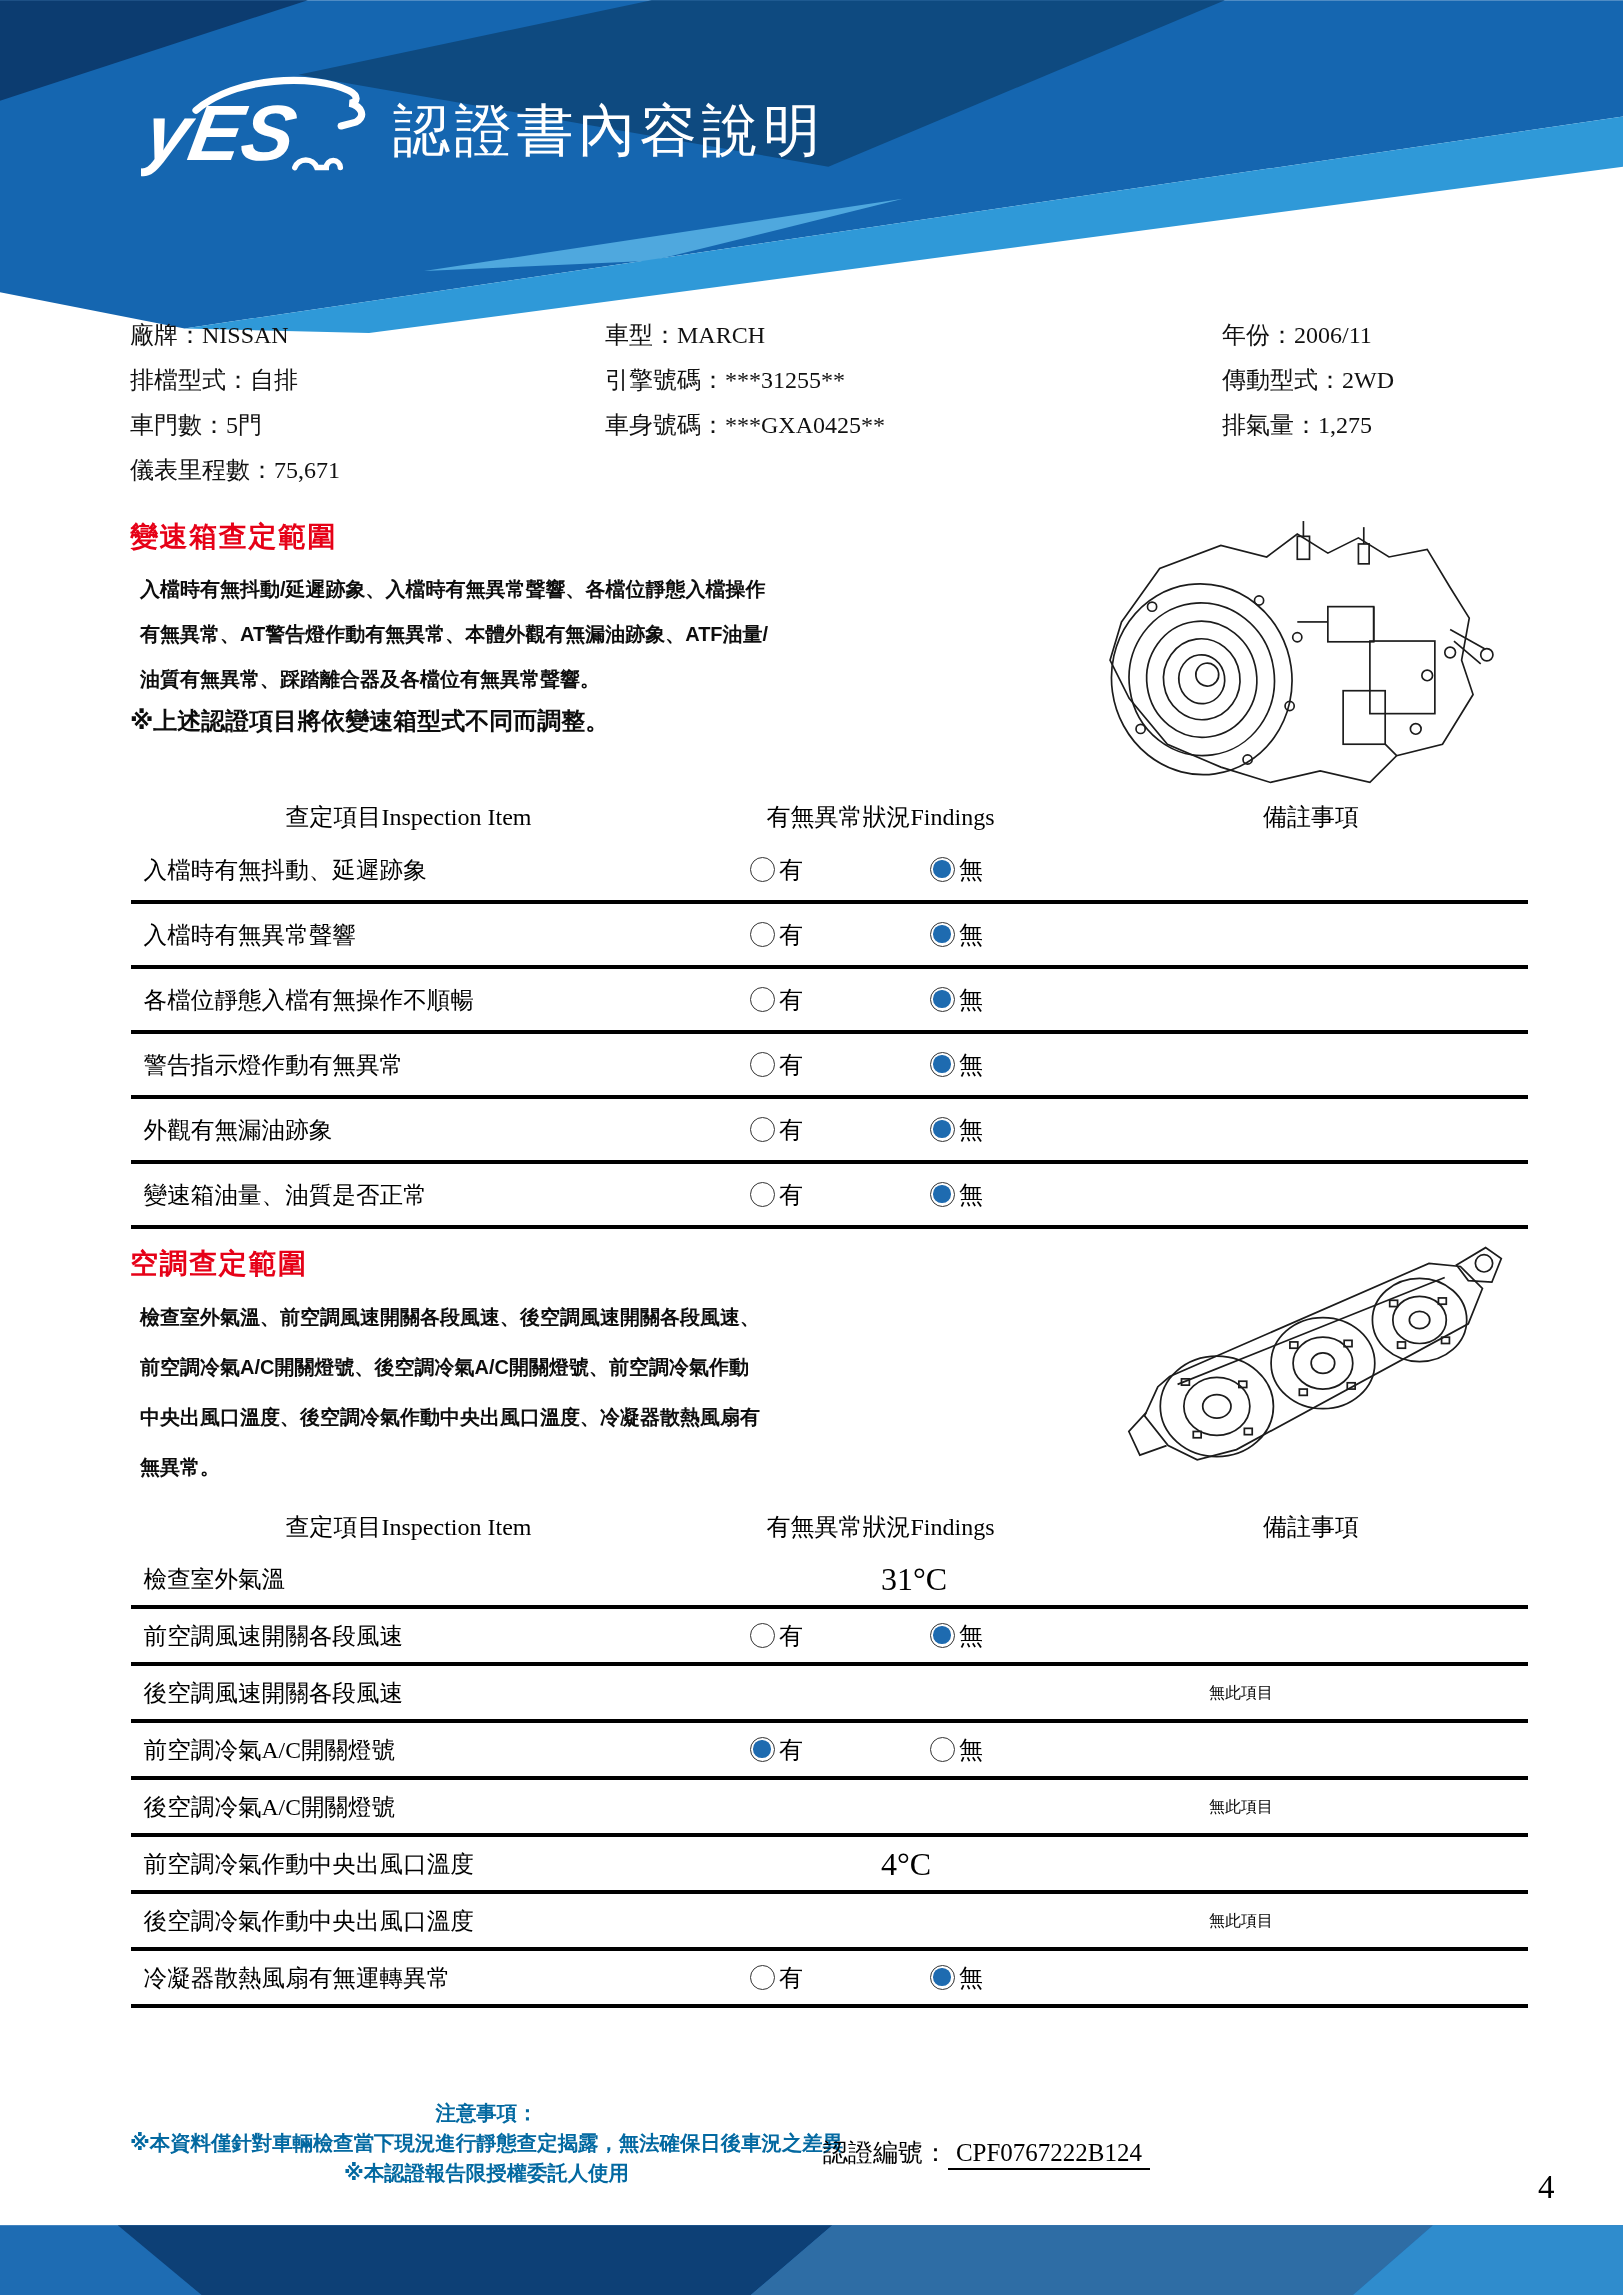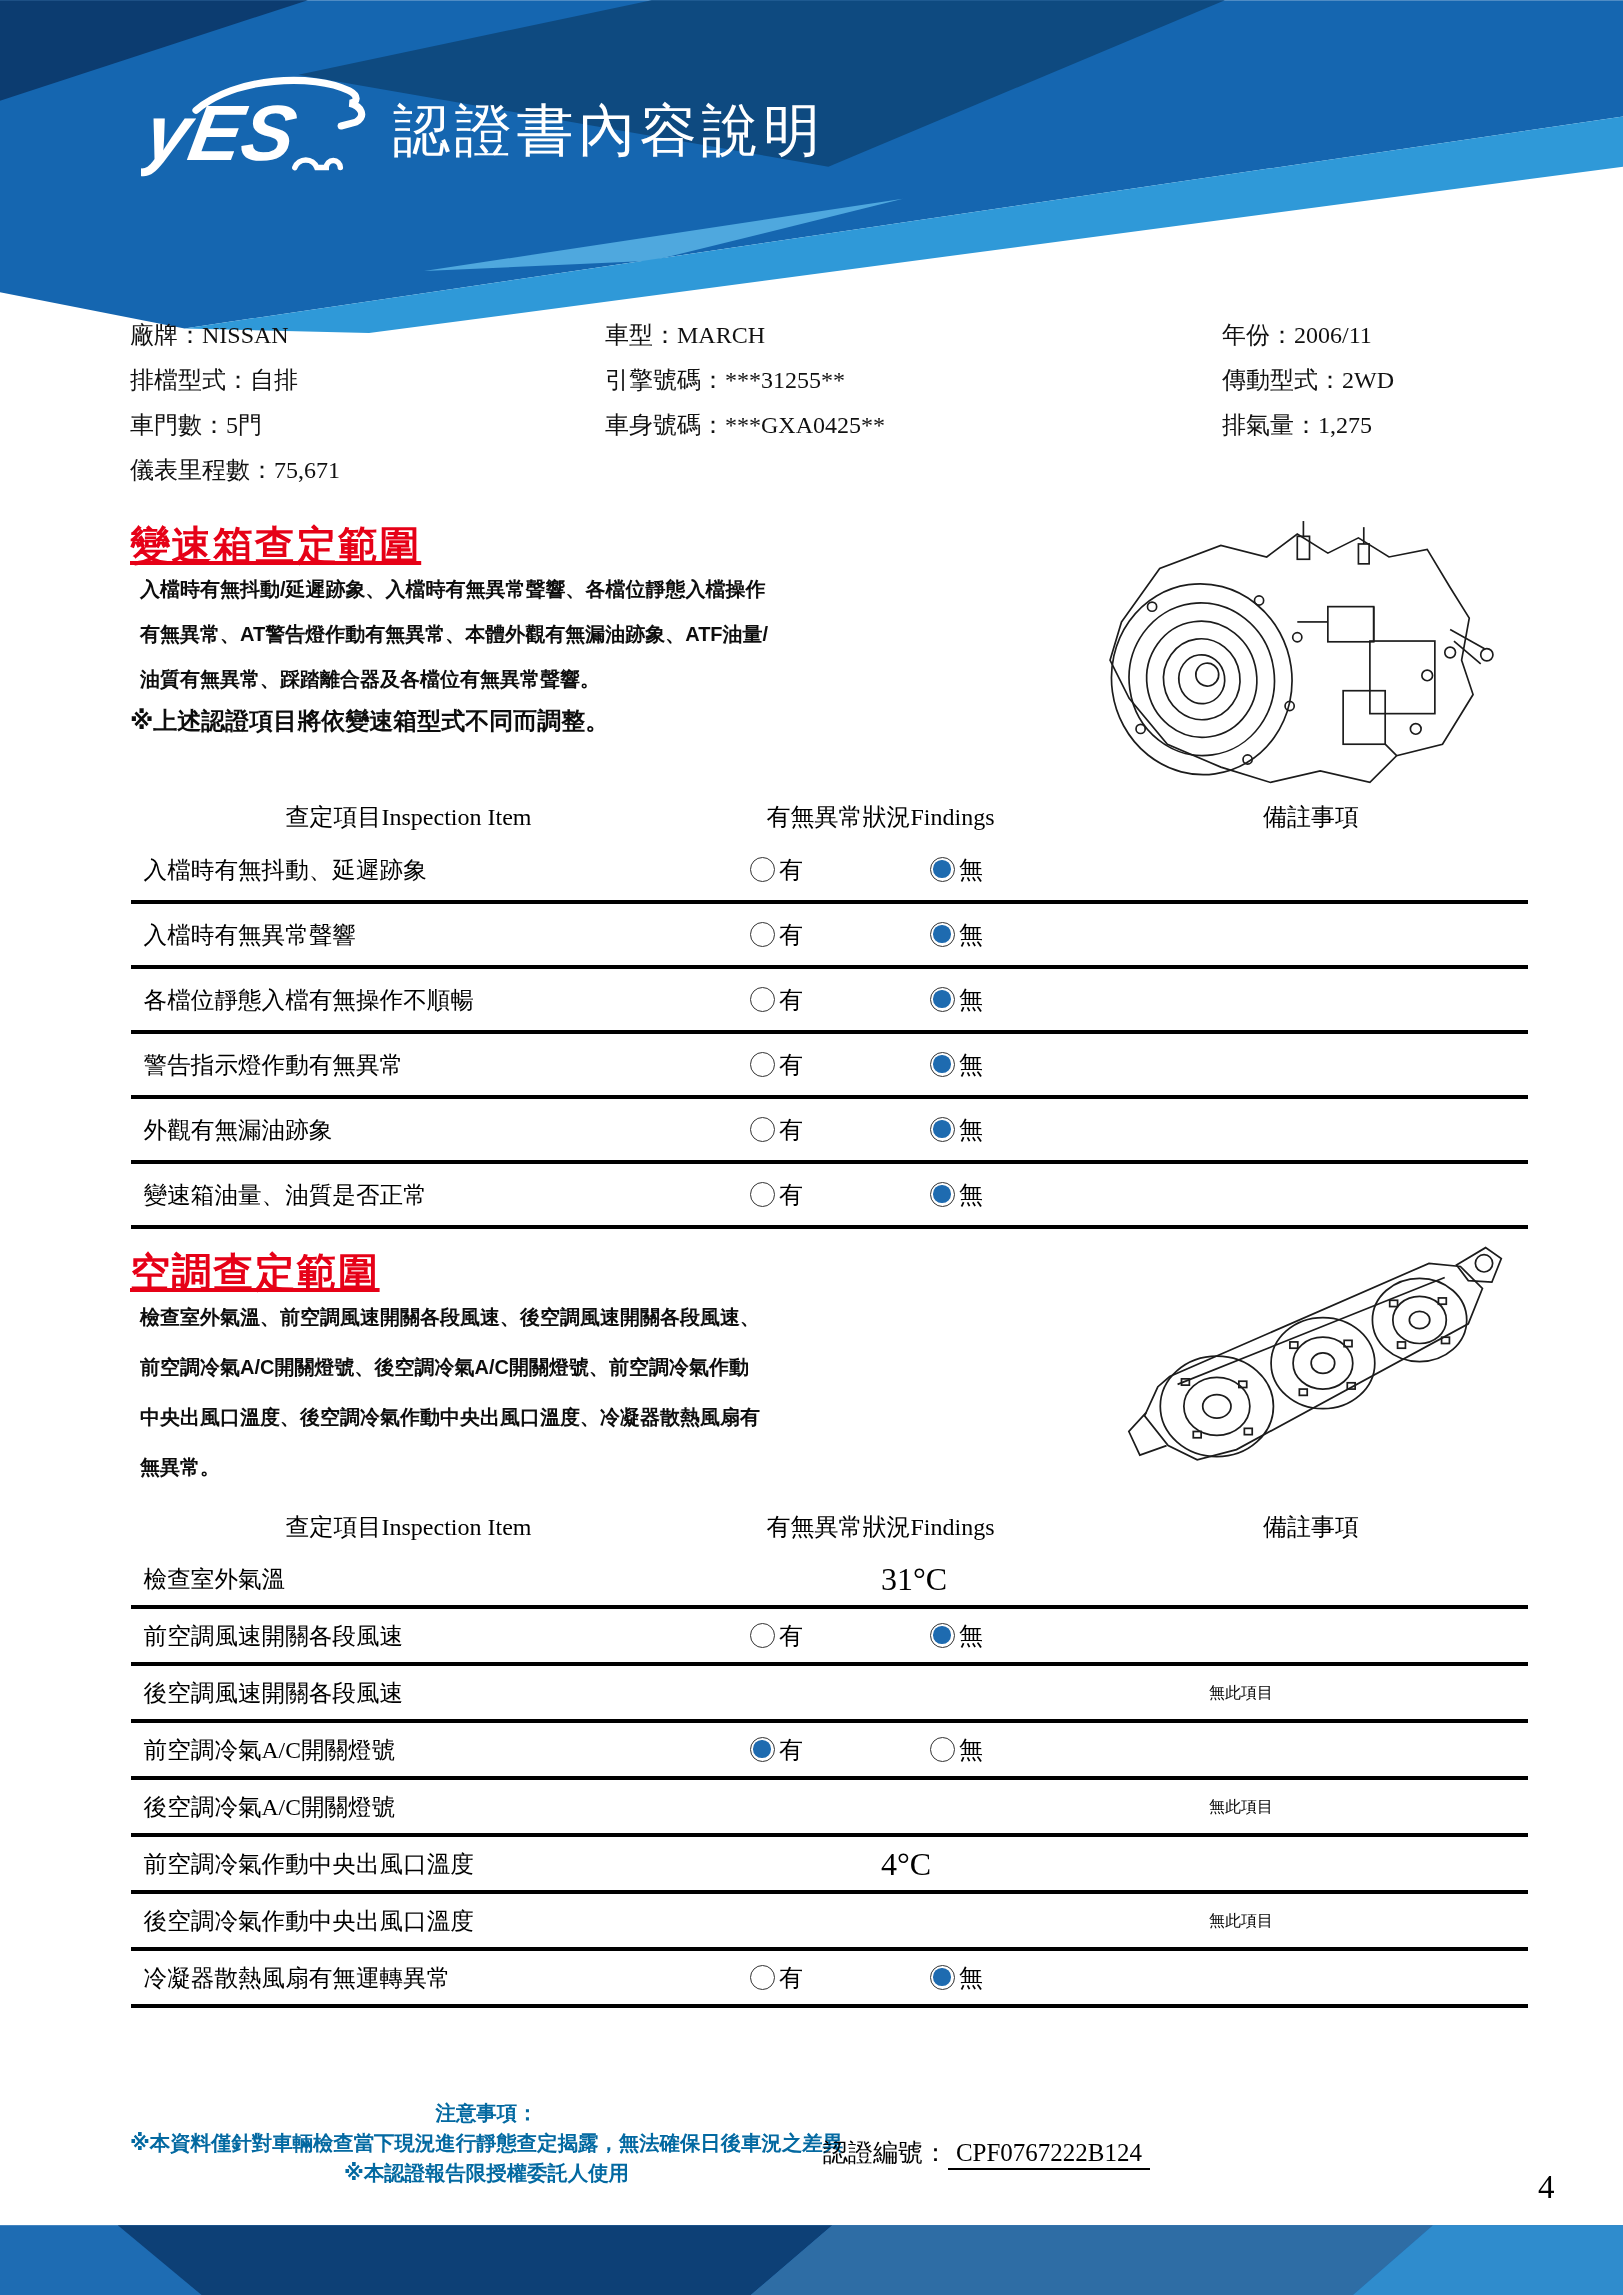--- a/index.html
+++ b/index.html
@@ -15,22 +15,22 @@
         font-family:"Liberation Serif","DejaVu Serif",serif;font-size:24px;}
   .info-col{position:absolute;top:0;}
   #info-col-0{left:0;}
   #info-col-1{left:475px;}
   #info-col-2{left:1092px;}
   .info-line{height:45px;line-height:45px;white-space:nowrap;}
   
   .section{position:absolute;left:0;width:1623px;}
   #section-0{top:518px;height:722px;}
   #section-1{top:1245px;height:738px;padding-left:36px;}
-  .sec-title{position:absolute;left:130px;top:0;font-size:40px;font-weight:900;
-        color:#e60117;letter-spacing:1.6px;white-space:nowrap;text-decoration:underline;}
+  .sec-title{position:absolute;left:130px;top:0;font-size:28px;font-weight:900;
+        color:#e60117;letter-spacing:1.6px;white-space:nowrap;}
   .sec-desc{position:absolute;left:140px;font-weight:700;font-size:20px;color:#0d0d0d;}
   #section-0 .sec-desc{top:49px;}
   #section-0 .desc-line{height:45px;line-height:45px;}
   #section-1 .sec-desc{top:47px;}
   #section-1 .desc-line{height:50px;line-height:50px;}
   .sec-note{position:absolute;left:130px;top:187px;font-weight:700;font-size:24px;color:#0d0d0d;}
   .sec-illustration{position:absolute;}
   #section-0 .sec-illustration{left:1068px;top:-6.3px;width:428px;height:281px;}
   #section-1 .sec-illustration{left:1099px;top:-38px;width:440px;height:273px;}
   

